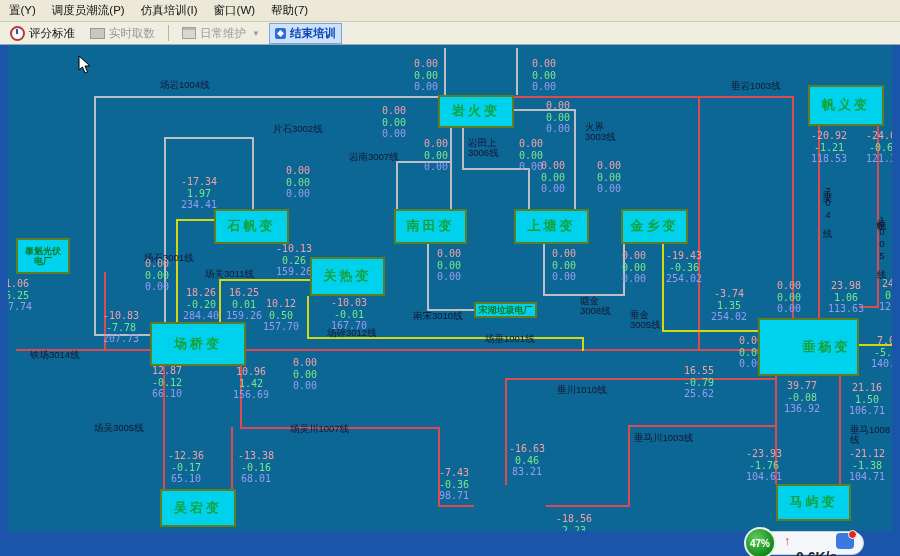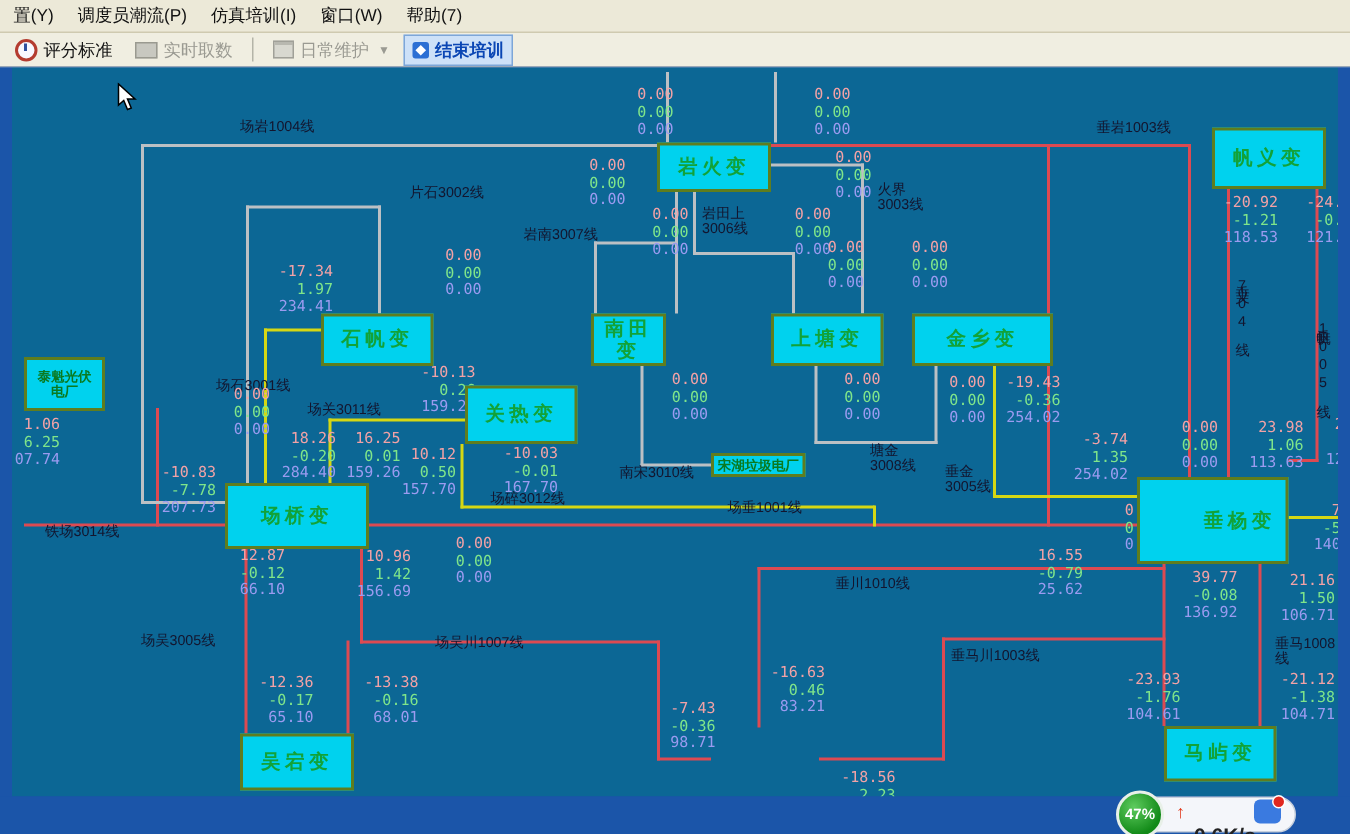--- a/index.html
+++ b/index.html
@@ -24,21 +24,21 @@
   #main{position:absolute;left:0;top:45px;width:900px;height:511px;background:#1b55a9;}
   #canvas{position:absolute;left:8px;top:0;width:884px;height:486px;background:#0c6795;overflow:hidden;}
   .seg{position:absolute;}
   .sub{position:absolute;background:#00d2ee;border:2px solid #5f7d1f;box-sizing:border-box;
     display:flex;align-items:center;justify-content:center;color:#12a238;font-weight:bold;
     font-size:13px;letter-spacing:3px;text-align:center;white-space:pre-line;line-height:1.15;cursor:pointer;}
   .sub.small{font-size:9px;letter-spacing:0;font-weight:bold;color:#0a7a20;}
   .lbl{position:absolute;font-size:9.5px;color:#13152e;white-space:pre-line;line-height:1.1;}
   .lbl.vert{writing-mode:vertical-rl;text-orientation:upright;letter-spacing:1px;}
   .flow{position:absolute;width:46px;font-family:"DejaVu Sans Mono","Liberation Mono",monospace;
-    font-size:10px;line-height:11.5px;text-align:right;white-space:pre;}
+    font-size:10px;line-height:11.5px;text-align:center;white-space:pre;}
   .flow .p{color:#f2a2a6;display:block;}
   .flow .q{color:#7fe58a;display:block;}
   .flow .i{color:#9b9bf0;display:block;}
   #bottomstrip{position:absolute;left:0;top:531px;width:900px;height:25px;background:#1b55a9;}
   #leftstrip{position:absolute;left:0;top:45px;width:8px;height:511px;background:#1b55a9;}
   #rightstrip{position:absolute;left:892px;top:45px;width:8px;height:511px;background:#1b55a9;}
   #speedwidget{position:absolute;left:744px;top:527px;width:120px;height:29px;cursor:pointer;}
   #speedwidget .pill{position:absolute;left:12px;top:4px;width:106px;height:22px;background:#f4f6fa;
     border-radius:12px;border:1px solid #c8d0dc;}
   #speedwidget .ball{position:absolute;left:0;top:0;width:32px;height:32px;border-radius:50%;
@@ -202,23 +202,23 @@
       <div class="flow" style="left: 798px; top: 85px;"><span class="p">-20.92</span><span class="q">-1.21</span><span class="i">118.53</span></div>
       <div class="flow" style="left: 853px; top: 85px;"><span class="p">-24.05</span><span class="q">-0.60</span><span class="i">121.35</span></div>
       <div class="flow" style="left: 858px; top: 290px;"><span class="p">7.00</span><span class="q">-5.31</span><span class="i">140.39</span></div>
       <div class="flow" style="left: 771px; top: 335px;"><span class="p">39.77</span><span class="q">-0.08</span><span class="i">136.92</span></div>
       <div class="flow" style="left: 836px; top: 337px;"><span class="p">21.16</span><span class="q">1.50</span><span class="i">106.71</span></div>
       <div class="flow" style="left: 733px; top: 403px;"><span class="p">-23.93</span><span class="q">-1.76</span><span class="i">104.61</span></div>
       <div class="flow" style="left: 836px; top: 403px;"><span class="p">-21.12</span><span class="q">-1.38</span><span class="i">104.71</span></div>
       <div class="sub" style="left: 430px; top: 50px; width: 76px; height: 33px;">岩火变</div>
       <div class="sub" style="left: 800px; top: 40px; width: 76px; height: 41px;">帆义变</div>
       <div class="sub" style="left: 206px; top: 164px; width: 75px; height: 35px;">石帆变</div>
-      <div class="sub" style="left: 386px; top: 164px; width: 50px; height: 35px;">南田变</div>
+      <div class="sub" style="left: 386px; top: 164px; width: 73px; height: 35px;">南田变</div>
       <div class="sub" style="left: 506px; top: 164px; width: 75px; height: 35px;">上塘变</div>
-      <div class="sub" style="left: 600px; top: 164px; width: 94px; height: 35px;">金乡变</div>
+      <div class="sub" style="left: 613px; top: 164px; width: 67px; height: 35px;">金乡变</div>
       <div class="sub" style="left: 302px; top: 212px; width: 75px; height: 39px;">关热变</div>
       <div class="sub small" style="left: 8px; top: 193px; width: 54px; height: 36px;">泰魁光伏
 电厂</div>
       <div class="sub" style="left: 142px; top: 277px; width: 96px; height: 44px;">场桥变</div>
       <div class="sub small" style="left: 466px; top: 257px; width: 63px; height: 16px;">宋湖垃圾电厂</div>
       <div class="sub" style="left: 750px; top: 273px; width: 101px; height: 58px; padding-left: 36px;">垂杨变</div>
       <div class="sub" style="left: 152px; top: 444px; width: 76px; height: 38px;">吴宕变</div>
       <div class="sub" style="left: 768px; top: 439px; width: 75px; height: 37px;">马屿变</div>
     </div>
 </div>

